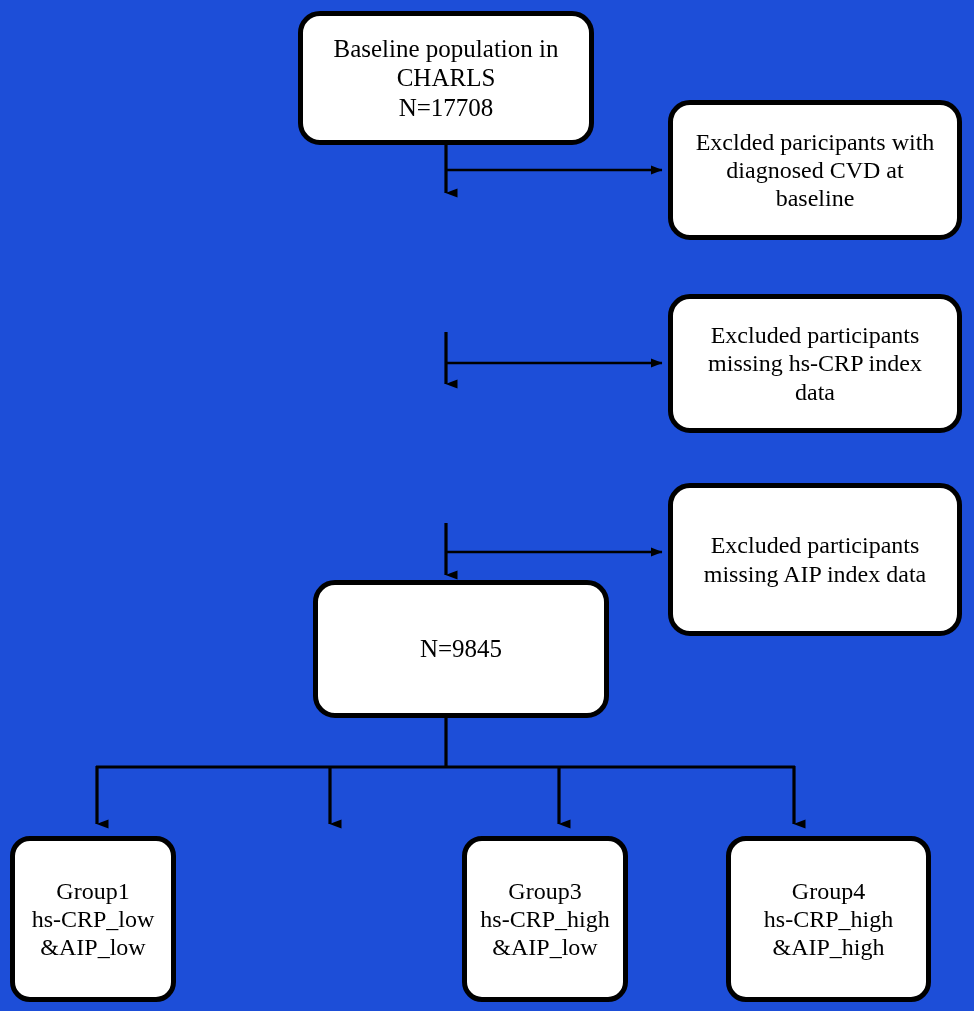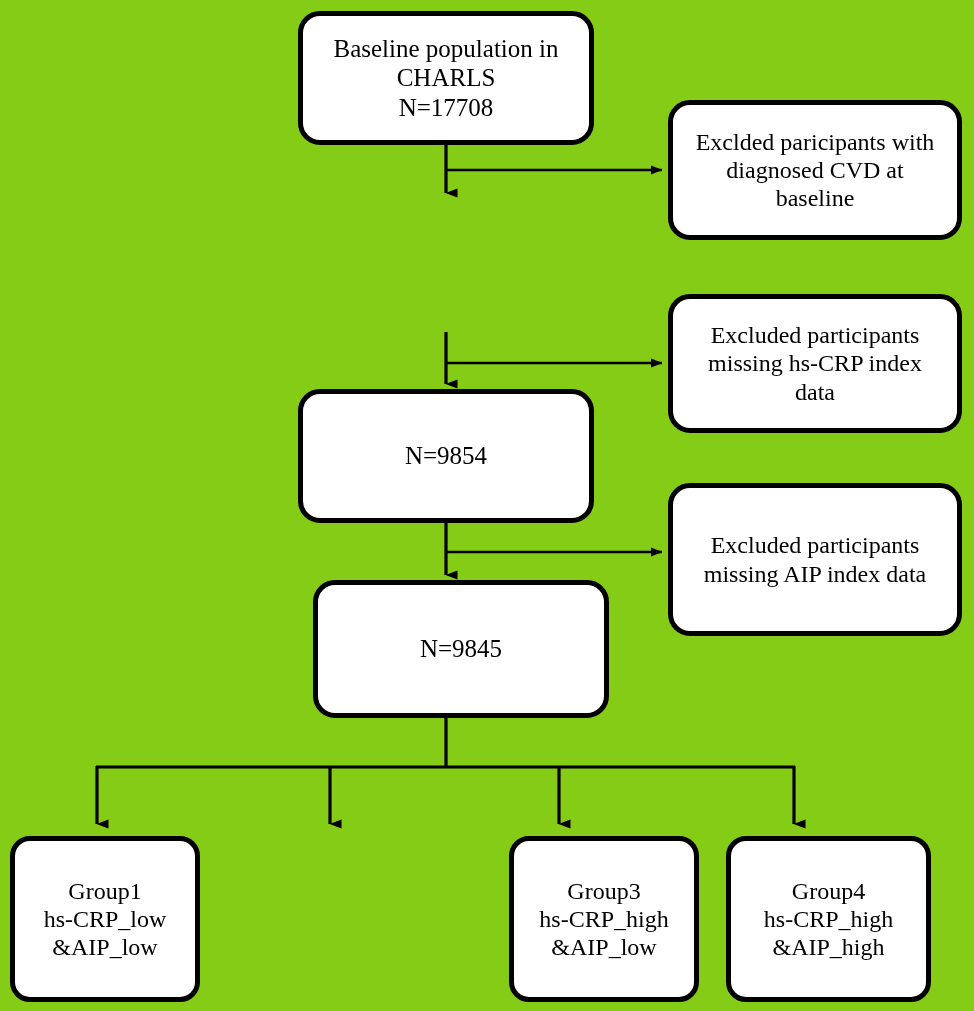--- a/index.html
+++ b/index.html
@@ -8,21 +8,21 @@
     background: #ffffff;
   }
   body {
     font-family: "Liberation Serif", "DejaVu Serif", serif;
     color: #000000;
   }
   #flowchart {
     position: relative;
     width: 974px;
     height: 1011px;
-    background: #84cc16;
+    background: #1d4ed8;
     overflow: hidden;
   }
   .node {
     position: absolute;
     box-sizing: border-box;
     border: 5px solid #000000;
     border-radius: 22px;
     background: #ffffff;
     display: flex;
     align-items: center;
@@ -44,24 +44,24 @@
   #box-n3       { top: 389px; height: 134px; }
   #box-n4       { top: 580px; height: 138px; margin-left: 15px; }
 
   
   .excl-box { left: 668px; width: 294px; font-size: 24px; }
   #box-excl-1 { top: 100px; height: 140px; }
   #box-excl-2 { top: 294px; height: 139px; }
   #box-excl-3 { top: 483px; height: 153px; }
 
   
-  .group-box { top: 836px; height: 166px; width: 190px; font-size: 24px; border-radius: 20px; }
+  .group-box { top: 836px; height: 166px; width: 166px; font-size: 24px; border-radius: 20px; }
   #box-group-1 { left: 10px;  }
   #box-group-2 { left: 235px; }
-  #box-group-3 { left: 462px; margin-left: 47px; }
+  #box-group-3 { left: 462px; }
   #box-group-4 { left: 726px; width: 205px; }
 
   
   #wires {
     position: absolute;
     left: 0; top: 0;
     width: 974px;
     height: 1011px;
     z-index: 1;
     pointer-events: none;
@@ -99,23 +99,20 @@
     <line x1="794" y1="766" x2="794" y2="824" stroke="#000000" stroke-width="3.2" marker-end="url(#arrow-down)"></line>
   </svg>
 
   <div class="node main-box" id="box-baseline">
     <span class="txt">Baseline population in
 CHARLS
 N=17708</span>
   </div>
 
 
-  <div class="node main-box" id="box-n3">
-    <span class="txt">N=9854</span>
-  </div>
 
   <div class="node main-box" id="box-n4">
     <span class="txt">N=9845</span>
   </div>
 
   <div class="node excl-box" id="box-excl-1">
     <span class="txt">Exclded paricipants with
 diagnosed CVD at
 baseline</span>
   </div>

